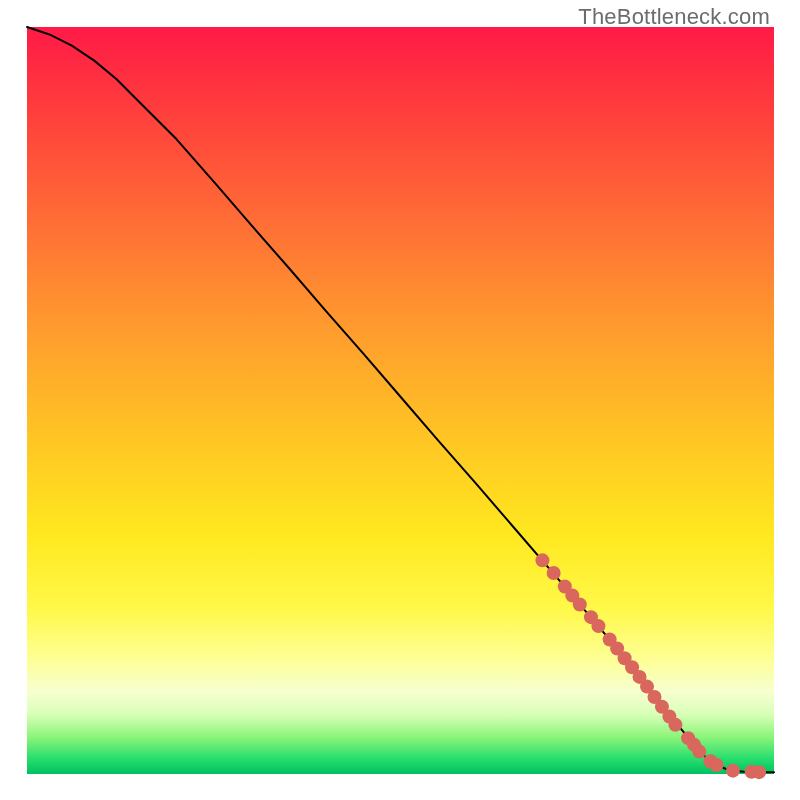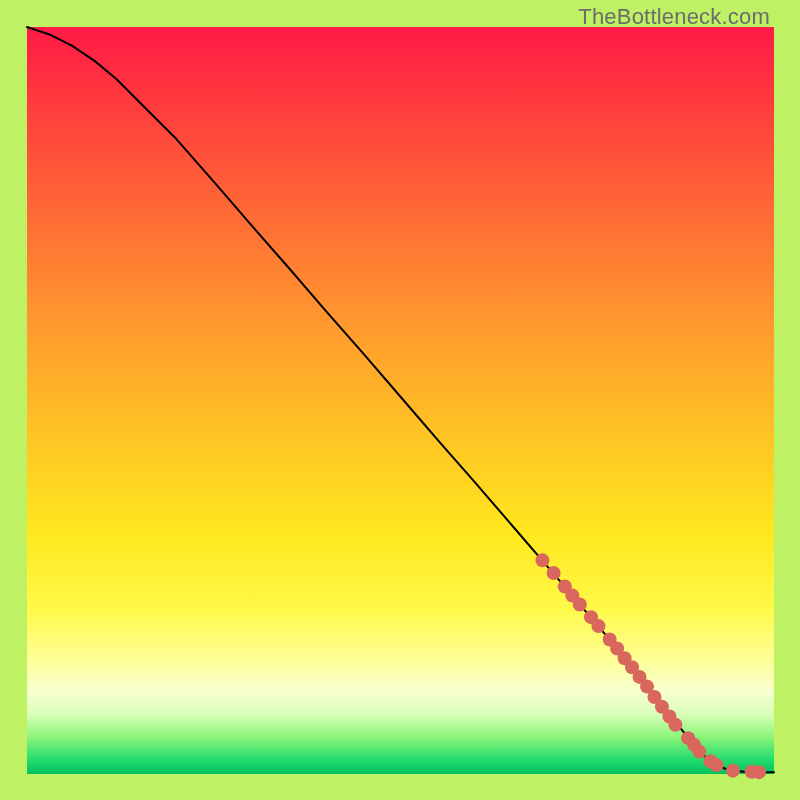--- a/index.html
+++ b/index.html
@@ -8,21 +8,21 @@
     width: 800px;
     height: 800px;
     background: #000;
     overflow: hidden;
     font-family: Arial, Helvetica, sans-serif;
   }
   .stage {
     position: relative;
     width: 800px;
     height: 800px;
-    background: #bef264;
+    background: #ffffff;
   }
   .plot {
     position: absolute;
     left: 27px;
     top: 27px;
     width: 747px;
     height: 747px;
     
     background: linear-gradient(
       to bottom,

